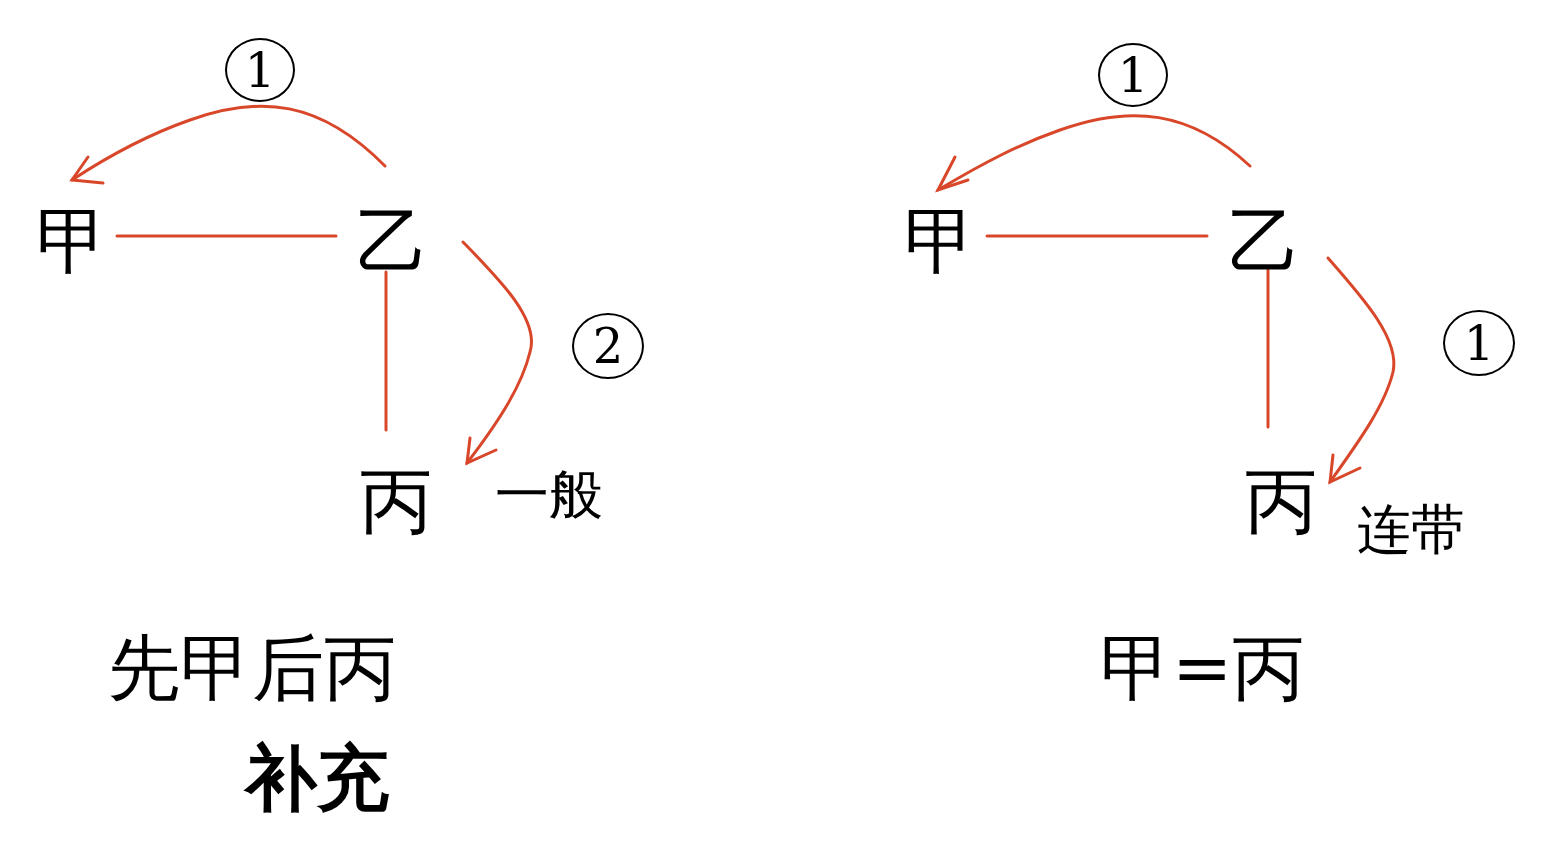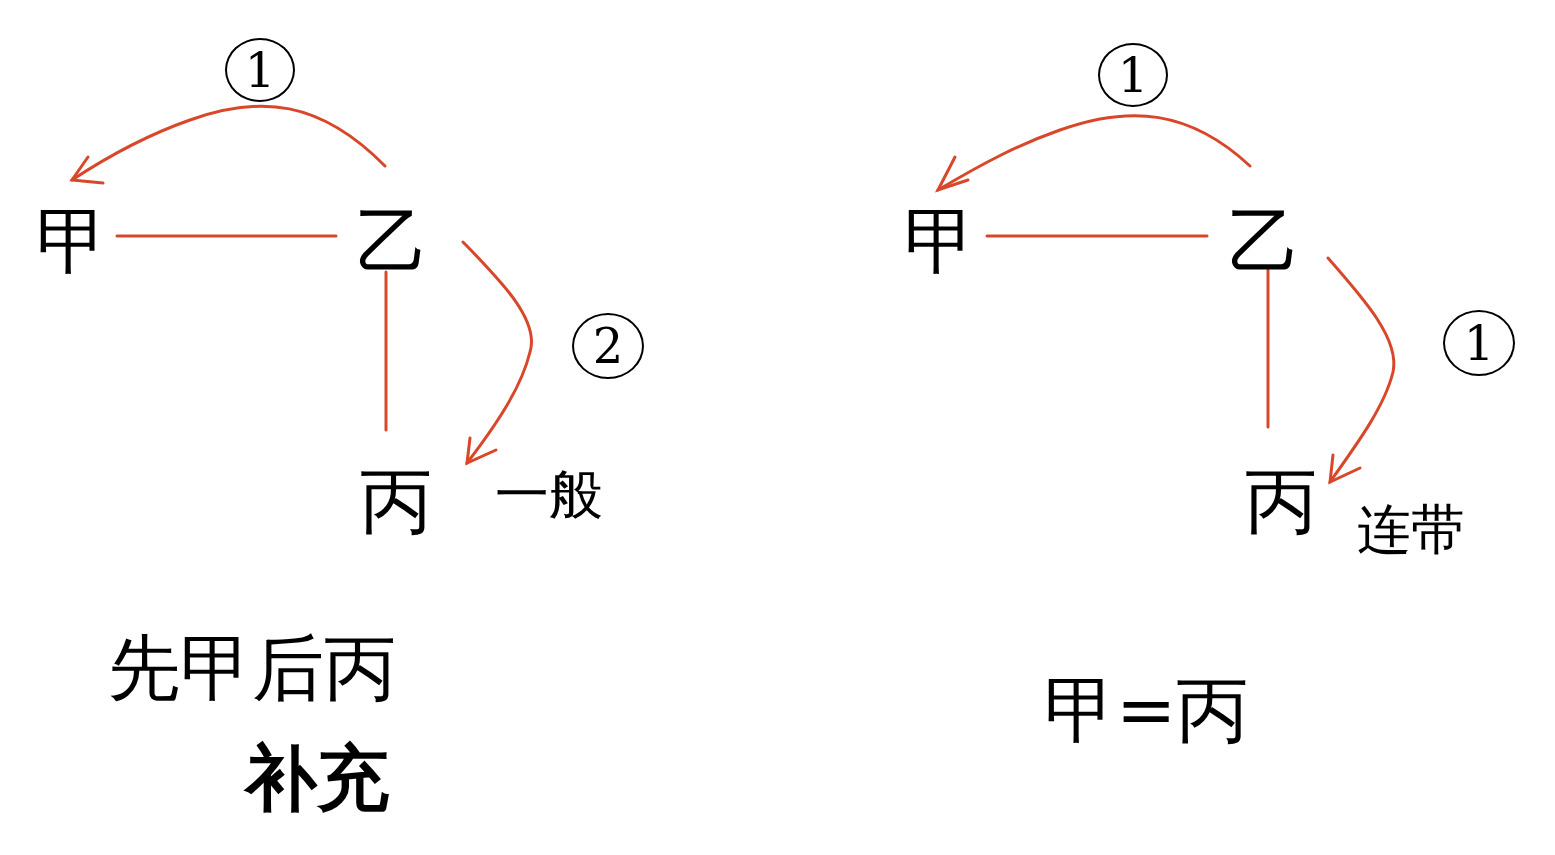--- a/index.html
+++ b/index.html
@@ -55,14 +55,14 @@
   <span class="lbl node" style="left:904px;top:205px;">甲</span>
   <span class="lbl node" style="left:1228px;top:205px;">乙</span>
   <span class="lbl node" style="left:1245px;top:465px;">丙</span>
   <div class="circ" style="left:1098px;top:43px;width:70px;height:64px;">
     <span>1</span>
   </div>
   <div class="circ" style="left:1443px;top:310px;width:72px;height:66px;">
     <span>1</span>
   </div>
   <span class="lbl tag" style="left:1357px;top:468px;margin-top:35px;">连带</span>
-  <span class="lbl cap" style="left:1044px;top:632px;margin-top:42px;">甲=丙</span>
+  <span class="lbl cap" style="left:1100px;top:632px;">甲=丙</span>
 </div>
 
 </body></html>

